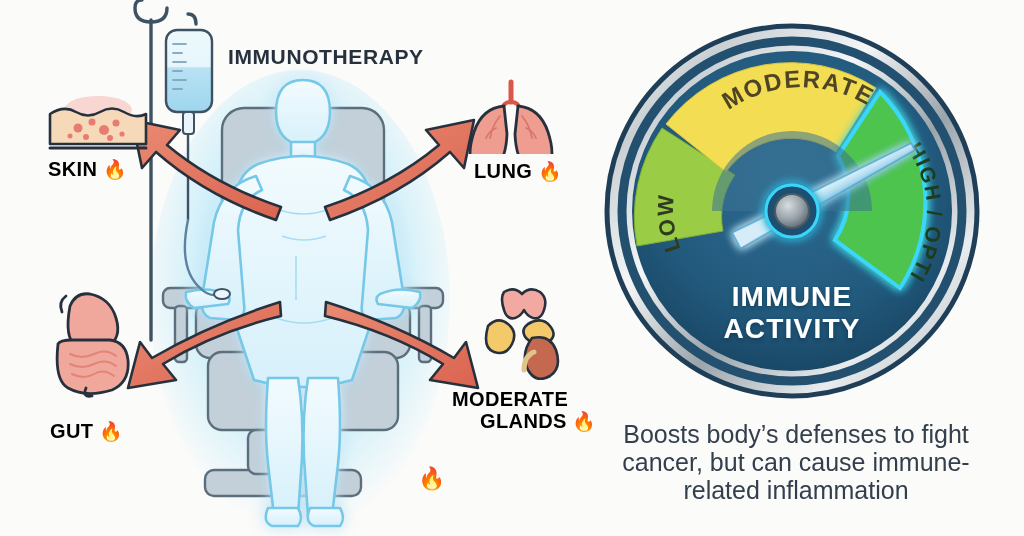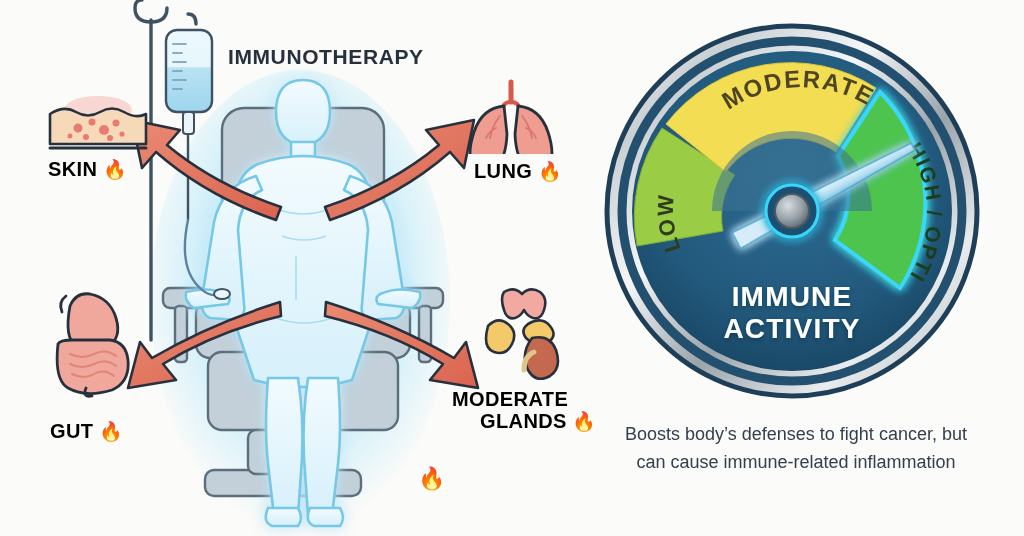--- a/index.html
+++ b/index.html
@@ -44,21 +44,21 @@
     font-size:21px;font-weight:bold;letter-spacing:.6px;
     color:#27313e;
   }
 
   
   .gauge-caption{
     position:absolute;
     left:612px;top:420px;width:368px;
     text-align:center;
     color:#333f4d;
-    font-size:18px;line-height:28px;
+    font-size:25px;line-height:28px;
     font-weight:normal;
   }
 </style>
 </head>
 <body>
 
 <div id="stage">
 
   <svg class="abs" style="left:0;top:0;" width="612" height="536" viewBox="0 0 612 536">
     <defs>

